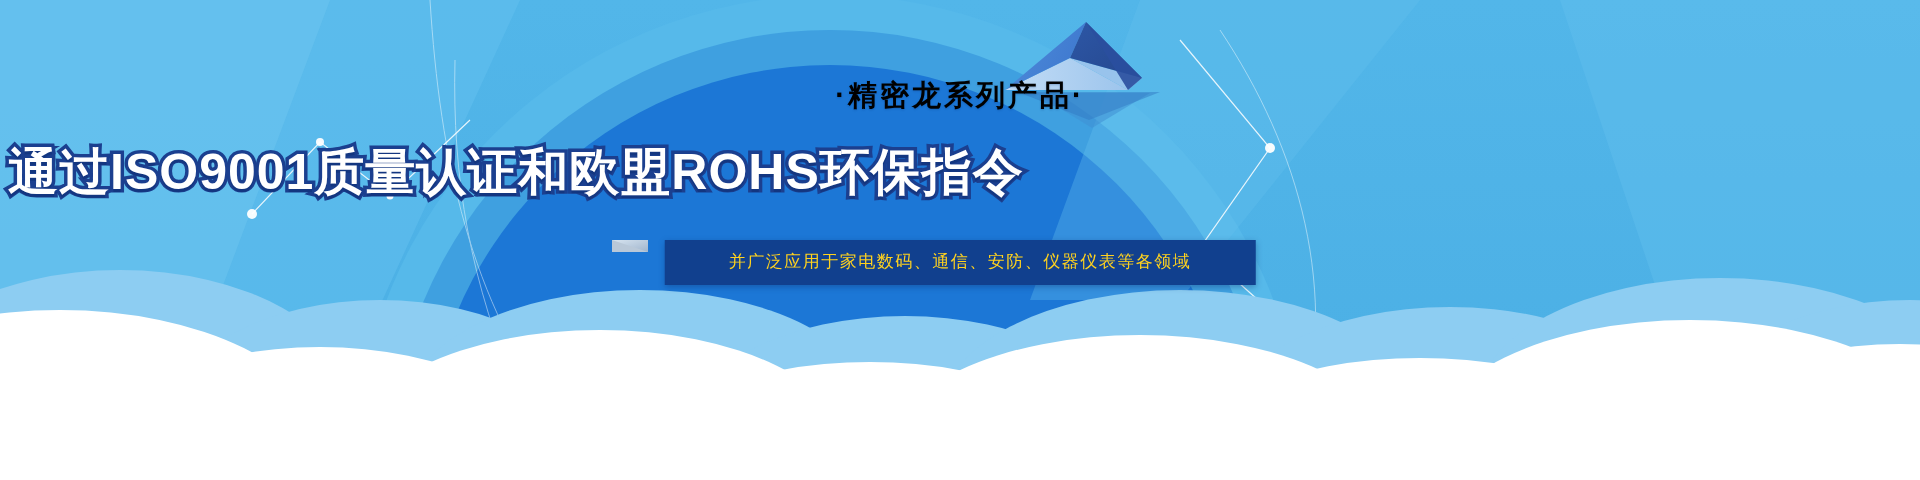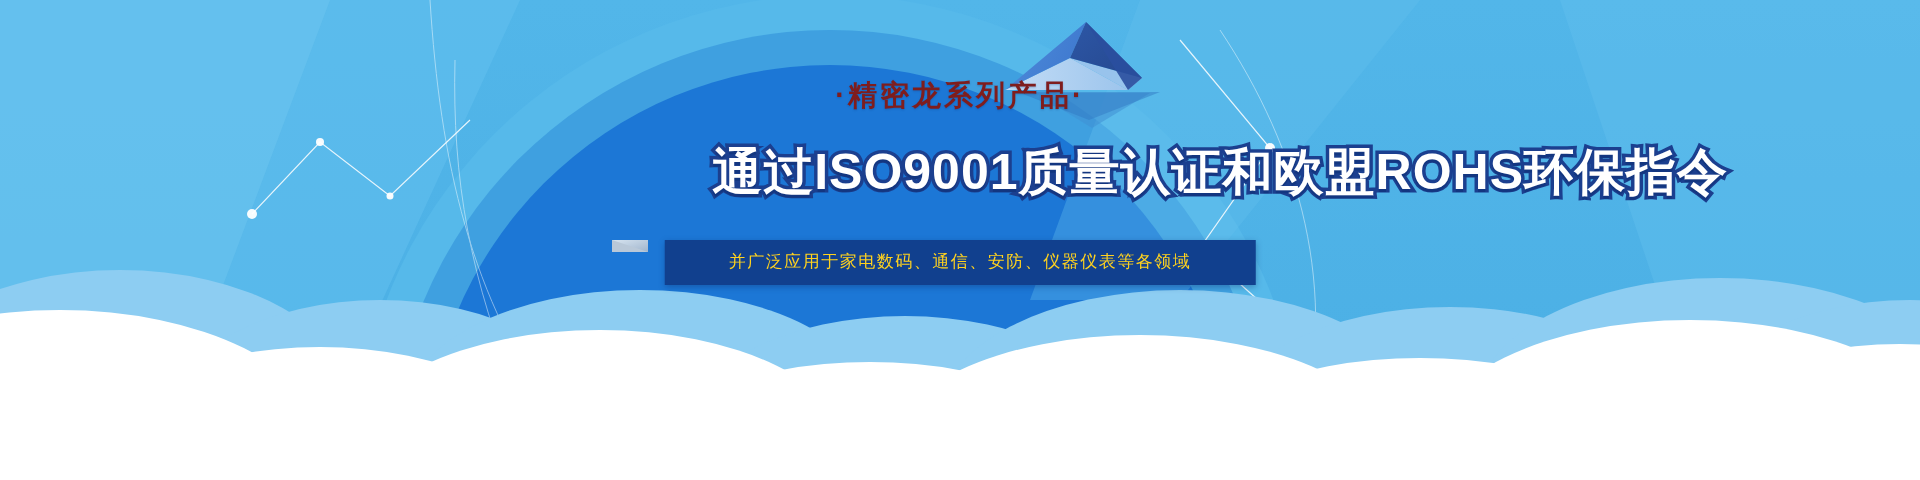--- a/index.html
+++ b/index.html
@@ -14,26 +14,26 @@
   }
   #bg-svg{position:absolute;left:0;top:0;width:1920px;height:480px;display:block;}
 
   
   #text-stack{
     position:absolute;left:0;top:0;width:1920px;height:480px;
     z-index:20;pointer-events:none;
   }
   .eyebrow{
     position:absolute;left:0;top:78px;width:1920px;text-align:center;
-    font-size:29px;font-weight:bold;color:#7f1d1d;
+    font-size:29px;font-weight:bold;color:#000000;
     letter-spacing:3px;line-height:1.2;
     text-shadow:0 1px 2px rgba(10,50,120,.28);
   }
   .headline{
-    position:absolute;left:16px;top:143px;width:1712px;text-align:right;
+    position:absolute;left:8px;top:143px;width:1712px;text-align:left;
     font-size:50px;font-weight:bold;color:#ffffff;
     letter-spacing:1px;line-height:1.18;white-space:nowrap;
     -webkit-text-stroke:7px #1b3f8f;
     paint-order:stroke fill;
     text-shadow:0 3px 0 rgba(12,44,110,.45);
   }
   .subbar{
     position:absolute;left:50%;top:240px;transform:translateX(-50%);
     background:#11408e;
     padding:11px 64px 13px 64px;

